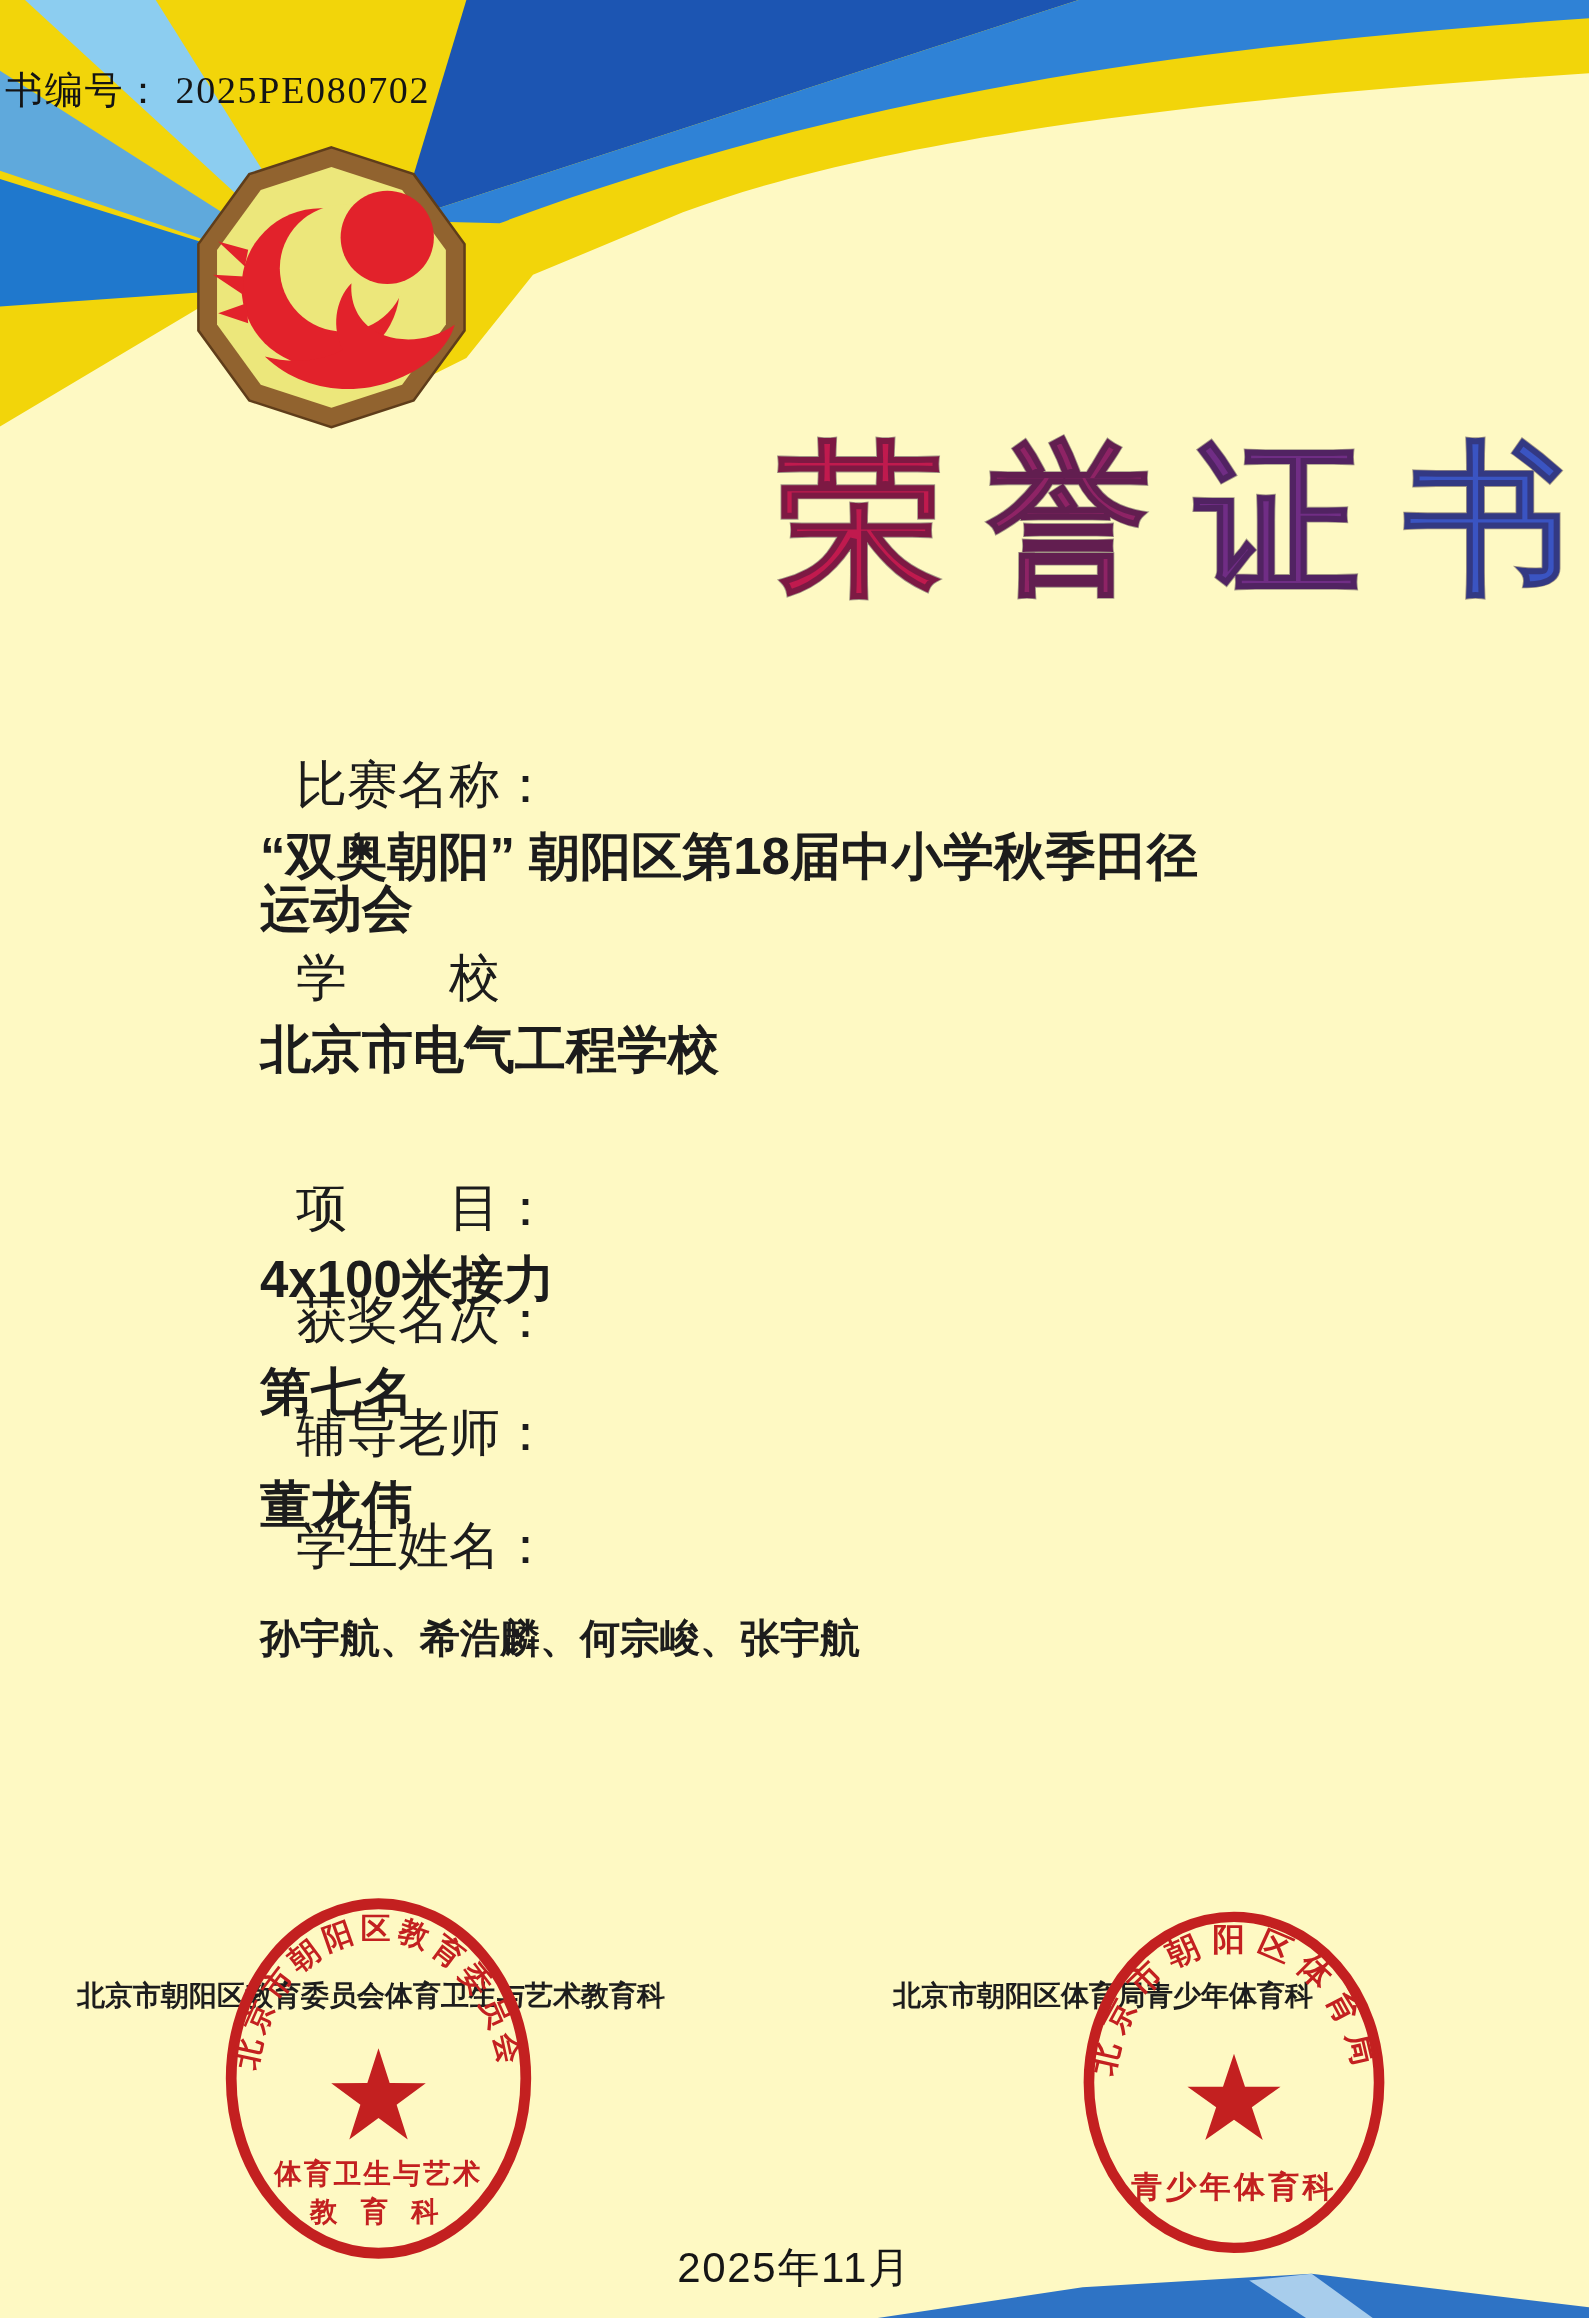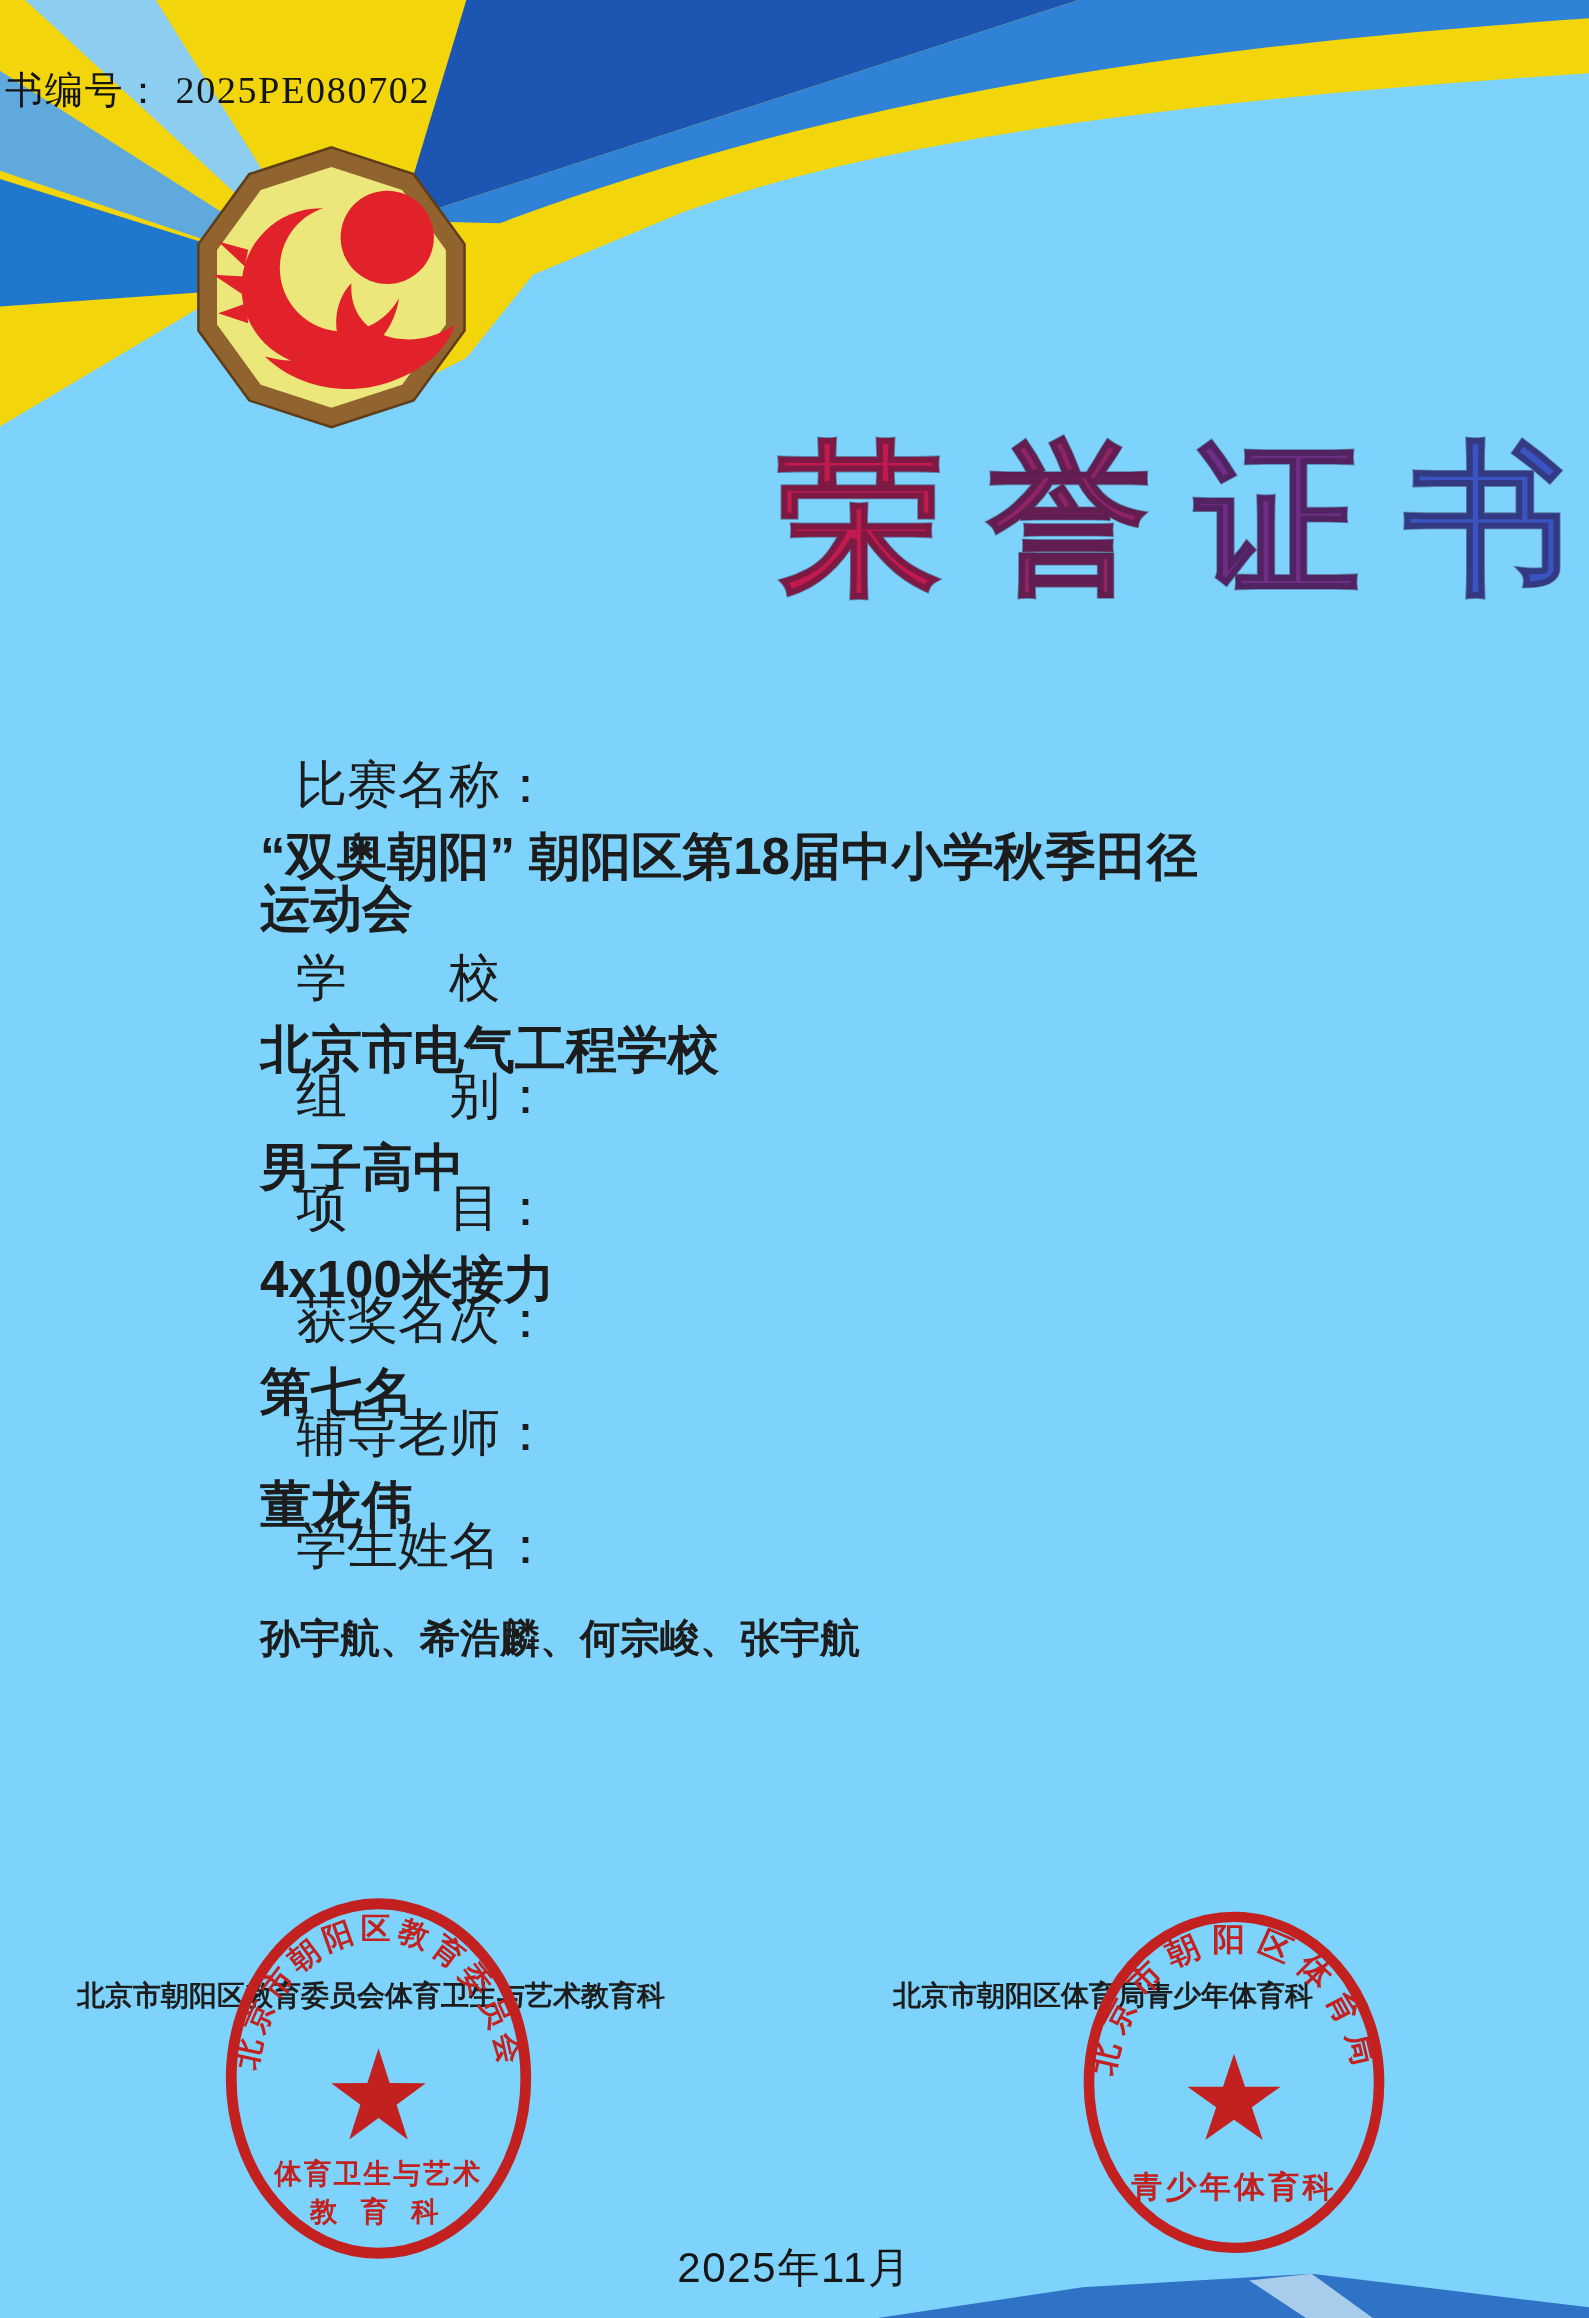--- a/index.html
+++ b/index.html
@@ -1,18 +1,18 @@
 <!DOCTYPE html>
 <html style="--ink: #1c1c1c; --yellow: #f2d50a; --light-blue: #8ccdf0; --mid-blue: #5fa9dc; --strong-blue: #1f78cd; --dark-blue: #1c55b2; --swoosh-blue: #2f82d6; --medal-gold: #ece77b; --medal-brown: #91632f; --medal-red: #e2222b; --stamp-red: #c32020; --wave-blue: #2e73c5; --wave-light: #a8cdec;font-size:13.3px"><head>
 <meta charset="utf-8">
 <style>
   :root{}
   *{box-sizing:border-box;margin:0;padding:0;}
   body{background:#e8e8e8;font-family:"Liberation Sans",sans-serif;}
-  .page{position:relative;width:1589px;height:2319px;background:#7dd3fc;overflow:hidden;margin:0 auto;}
+  .page{position:relative;width:1589px;height:2319px;background:#fef9c3;overflow:hidden;margin:0 auto;}
 
   
   .header-art{position:absolute;left:0;top:0;width:1589px;height:533px;display:block;}
 
   
   .cert-no{position:absolute;left:5px;top:65px;font-family:"Liberation Serif",serif;
            font-size:38px;color:#141414;letter-spacing:1.7px;white-space:nowrap;}
   .cert-no .num{margin-left:11.7px;}
 
   
@@ -90,23 +90,20 @@
     <span style="color: rgb(112, 45, 133);">证</span>
     <span style="color: rgb(58, 84, 194);">书</span>
   </div>
 
   <div class="row r1">
     <span class="lbl">比赛名称：</span><span class="val">“双奥朝阳” 朝阳区第18届中小学秋季田径运动会</span>
   </div>
   <div class="row r2">
     <span class="lbl">学　　校</span><span class="val">北京市电气工程学校</span>
   </div>
-  <div class="row r3">
-    <span class="lbl">组　　别：</span><span class="val">男子高中</span>
-  </div>
   <div class="row r4">
     <span class="lbl">项　　目：</span><span class="val">4x100米接力</span>
   </div>
   <div class="row r6">
     <span class="lbl">辅导老师：</span><span class="val">董龙伟</span>
   </div>
   <div class="row r5">
     <span class="lbl">获奖名次：</span><span class="val">第七名</span>
   </div>
   <div class="row r7">

